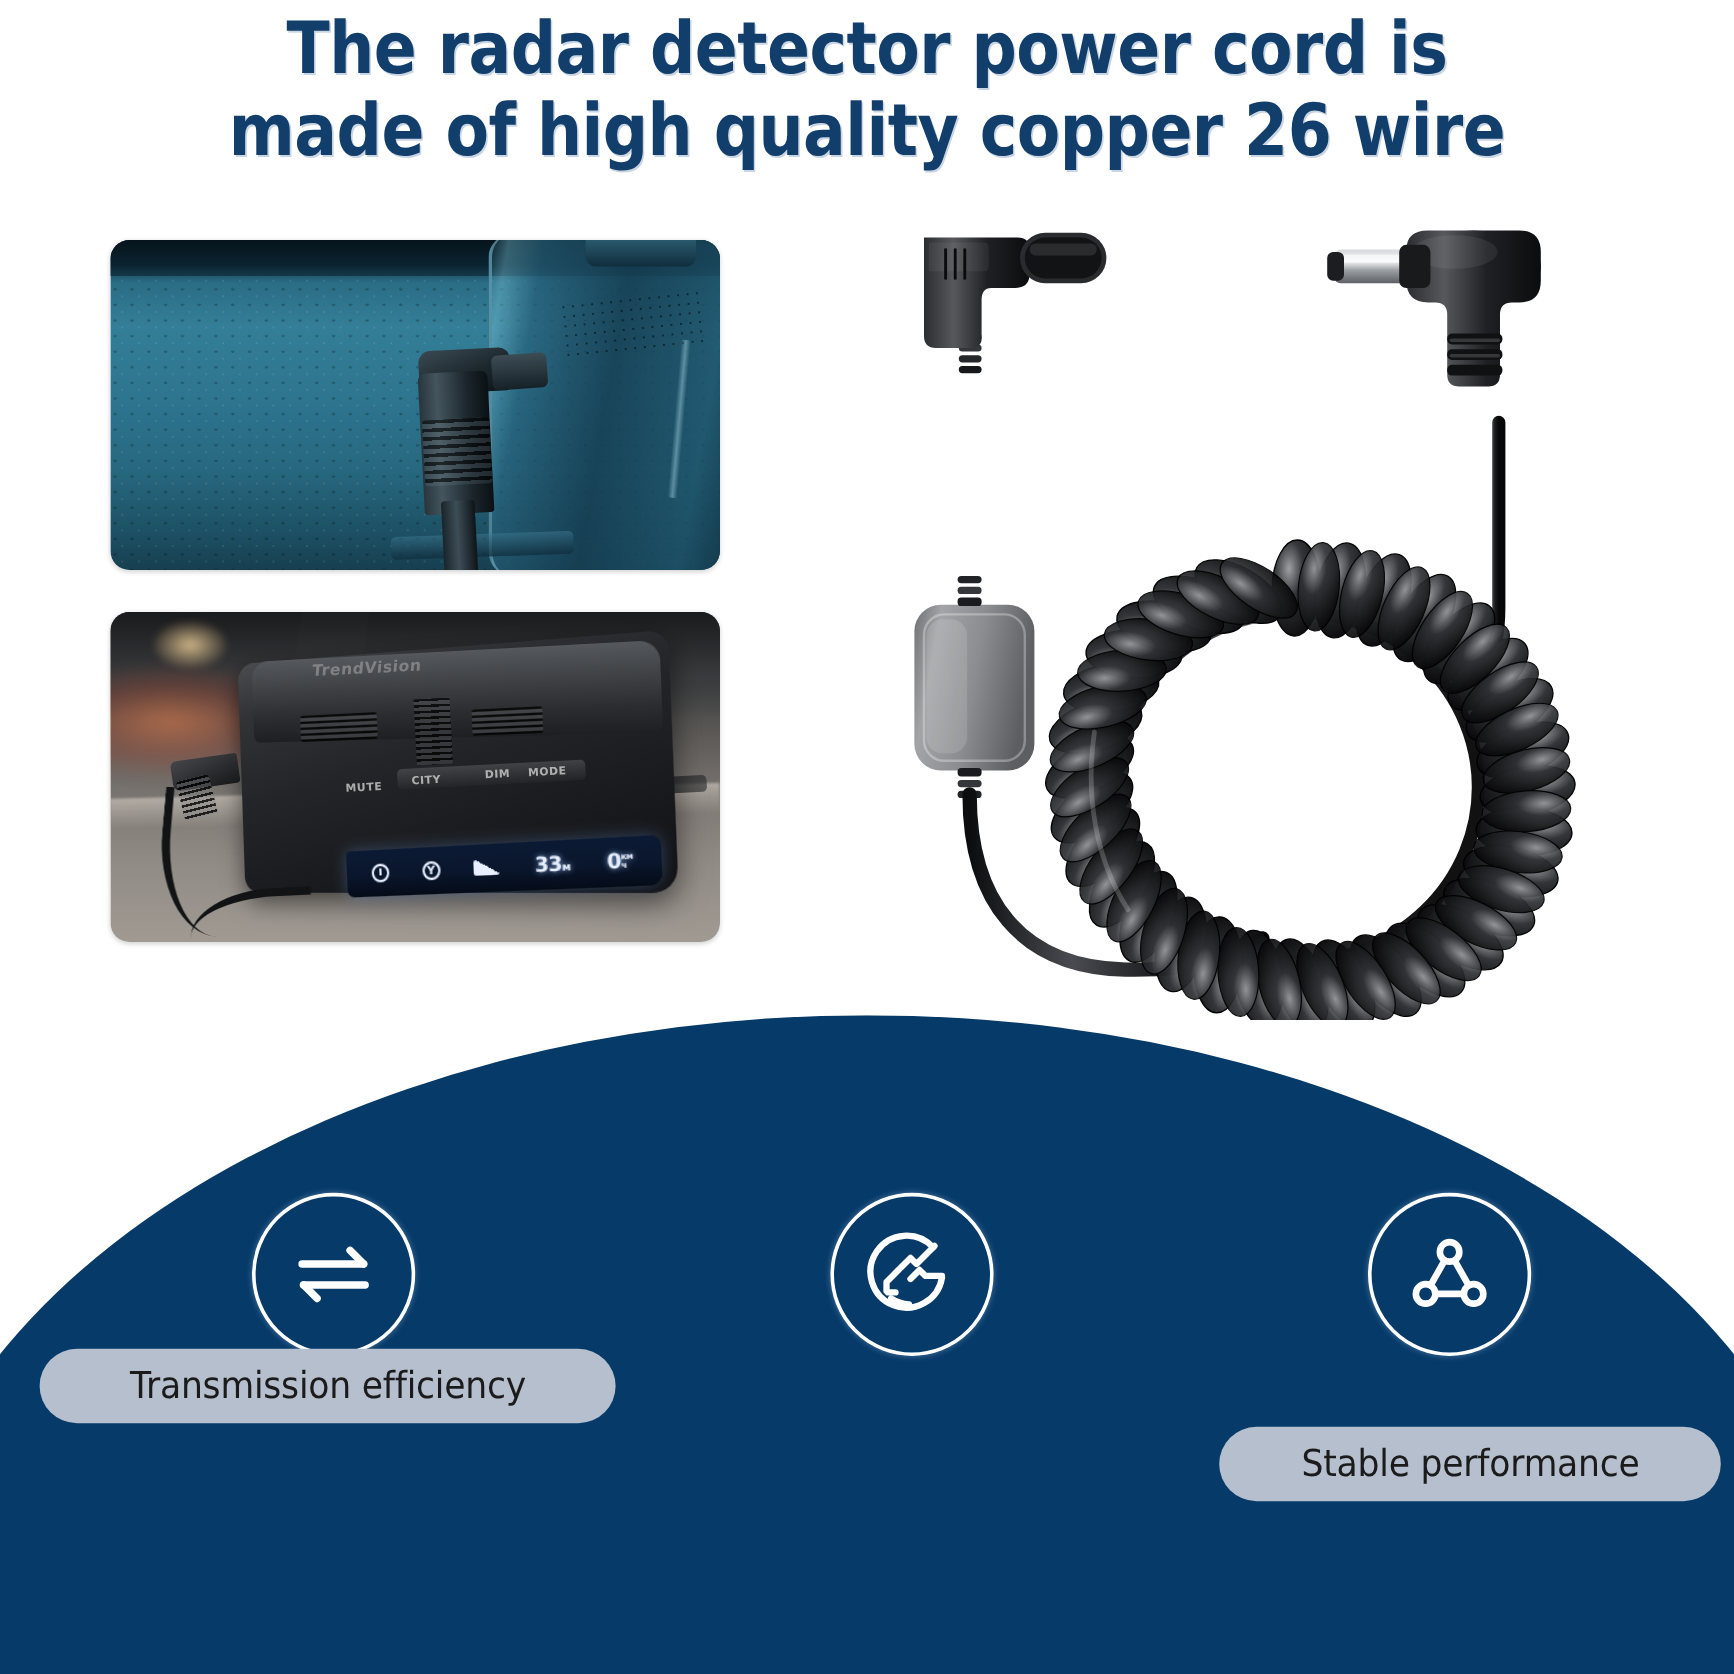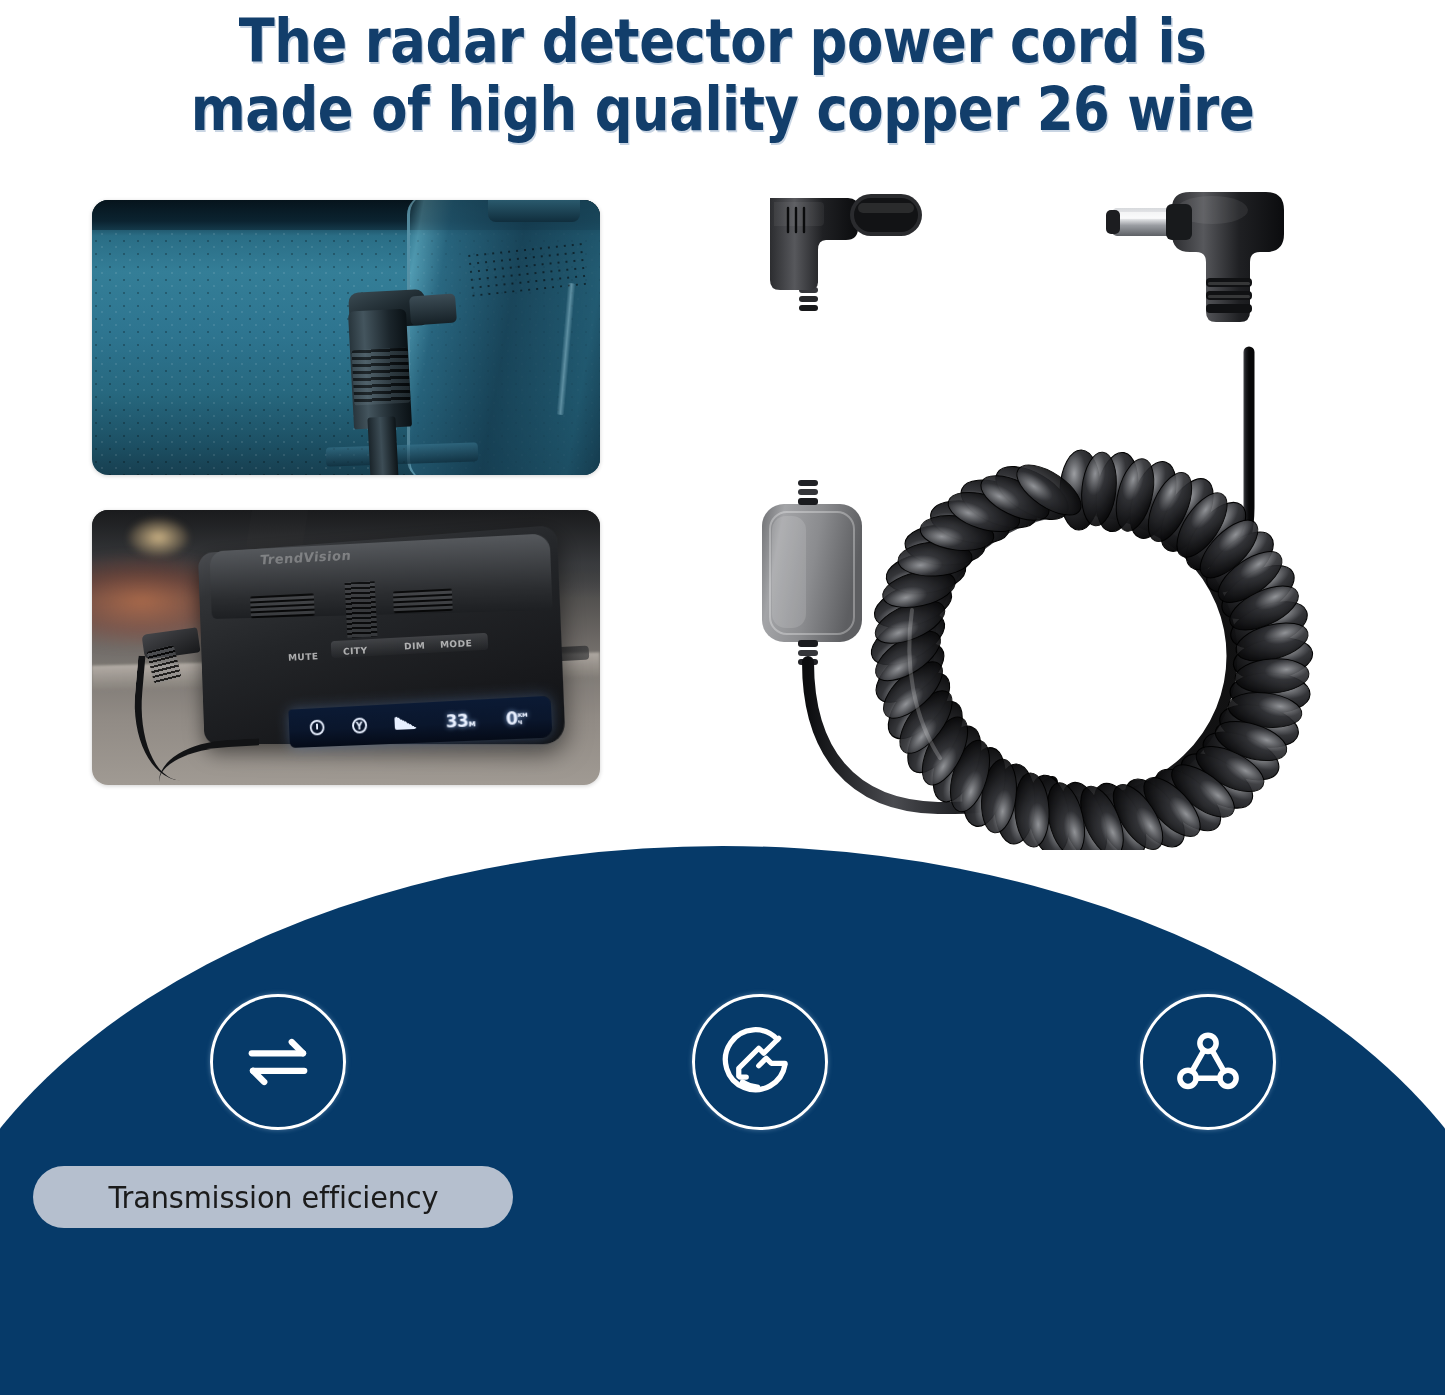--- a/index.html
+++ b/index.html
@@ -331,21 +331,21 @@
     background: #B5BFCE;
     border-radius: 34px;
     display:flex; align-items:center; justify-content:center;
     color: #1b1b1b;
     font-family: "DejaVu Sans", "Liberation Sans", sans-serif;
     font-size: 31px;
     letter-spacing: -0.2px;
     white-space: nowrap;
     padding: 0 26px;
   }
-  #pill-0 { left: 33px;   top: 1166px; width: 480px; }
+  #pill-0 { left: 33px;   top: 1124px; width: 480px; }
   #pill-1 { left: 574px;  top: 1189px; width: 390px; }
   #pill-2 { left: 1016px; top: 1189px; width: 418px; }
   .pill-text { transform: scaleX(0.93); display:inline-block; }
 </style>
 </head>
 <body>
 
 <div id="canvas">
 
   <div id="headline">The radar detector power cord is
@@ -631,14 +631,17 @@
           <path d="M35.3 22.7 L44.7 39.3"></path>
           <path d="M22.5 45 H41.5"></path>
         </svg>
       </div>
     </div>
   </div>
 
   <div class="pill" id="pill-0">
     <span class="pill-text">Transmission efficiency</span>
   </div>
+  <div class="pill" id="pill-2">
+    <span class="pill-text">Stable performance</span>
+  </div>
 
 </div>
 
 </body></html>

